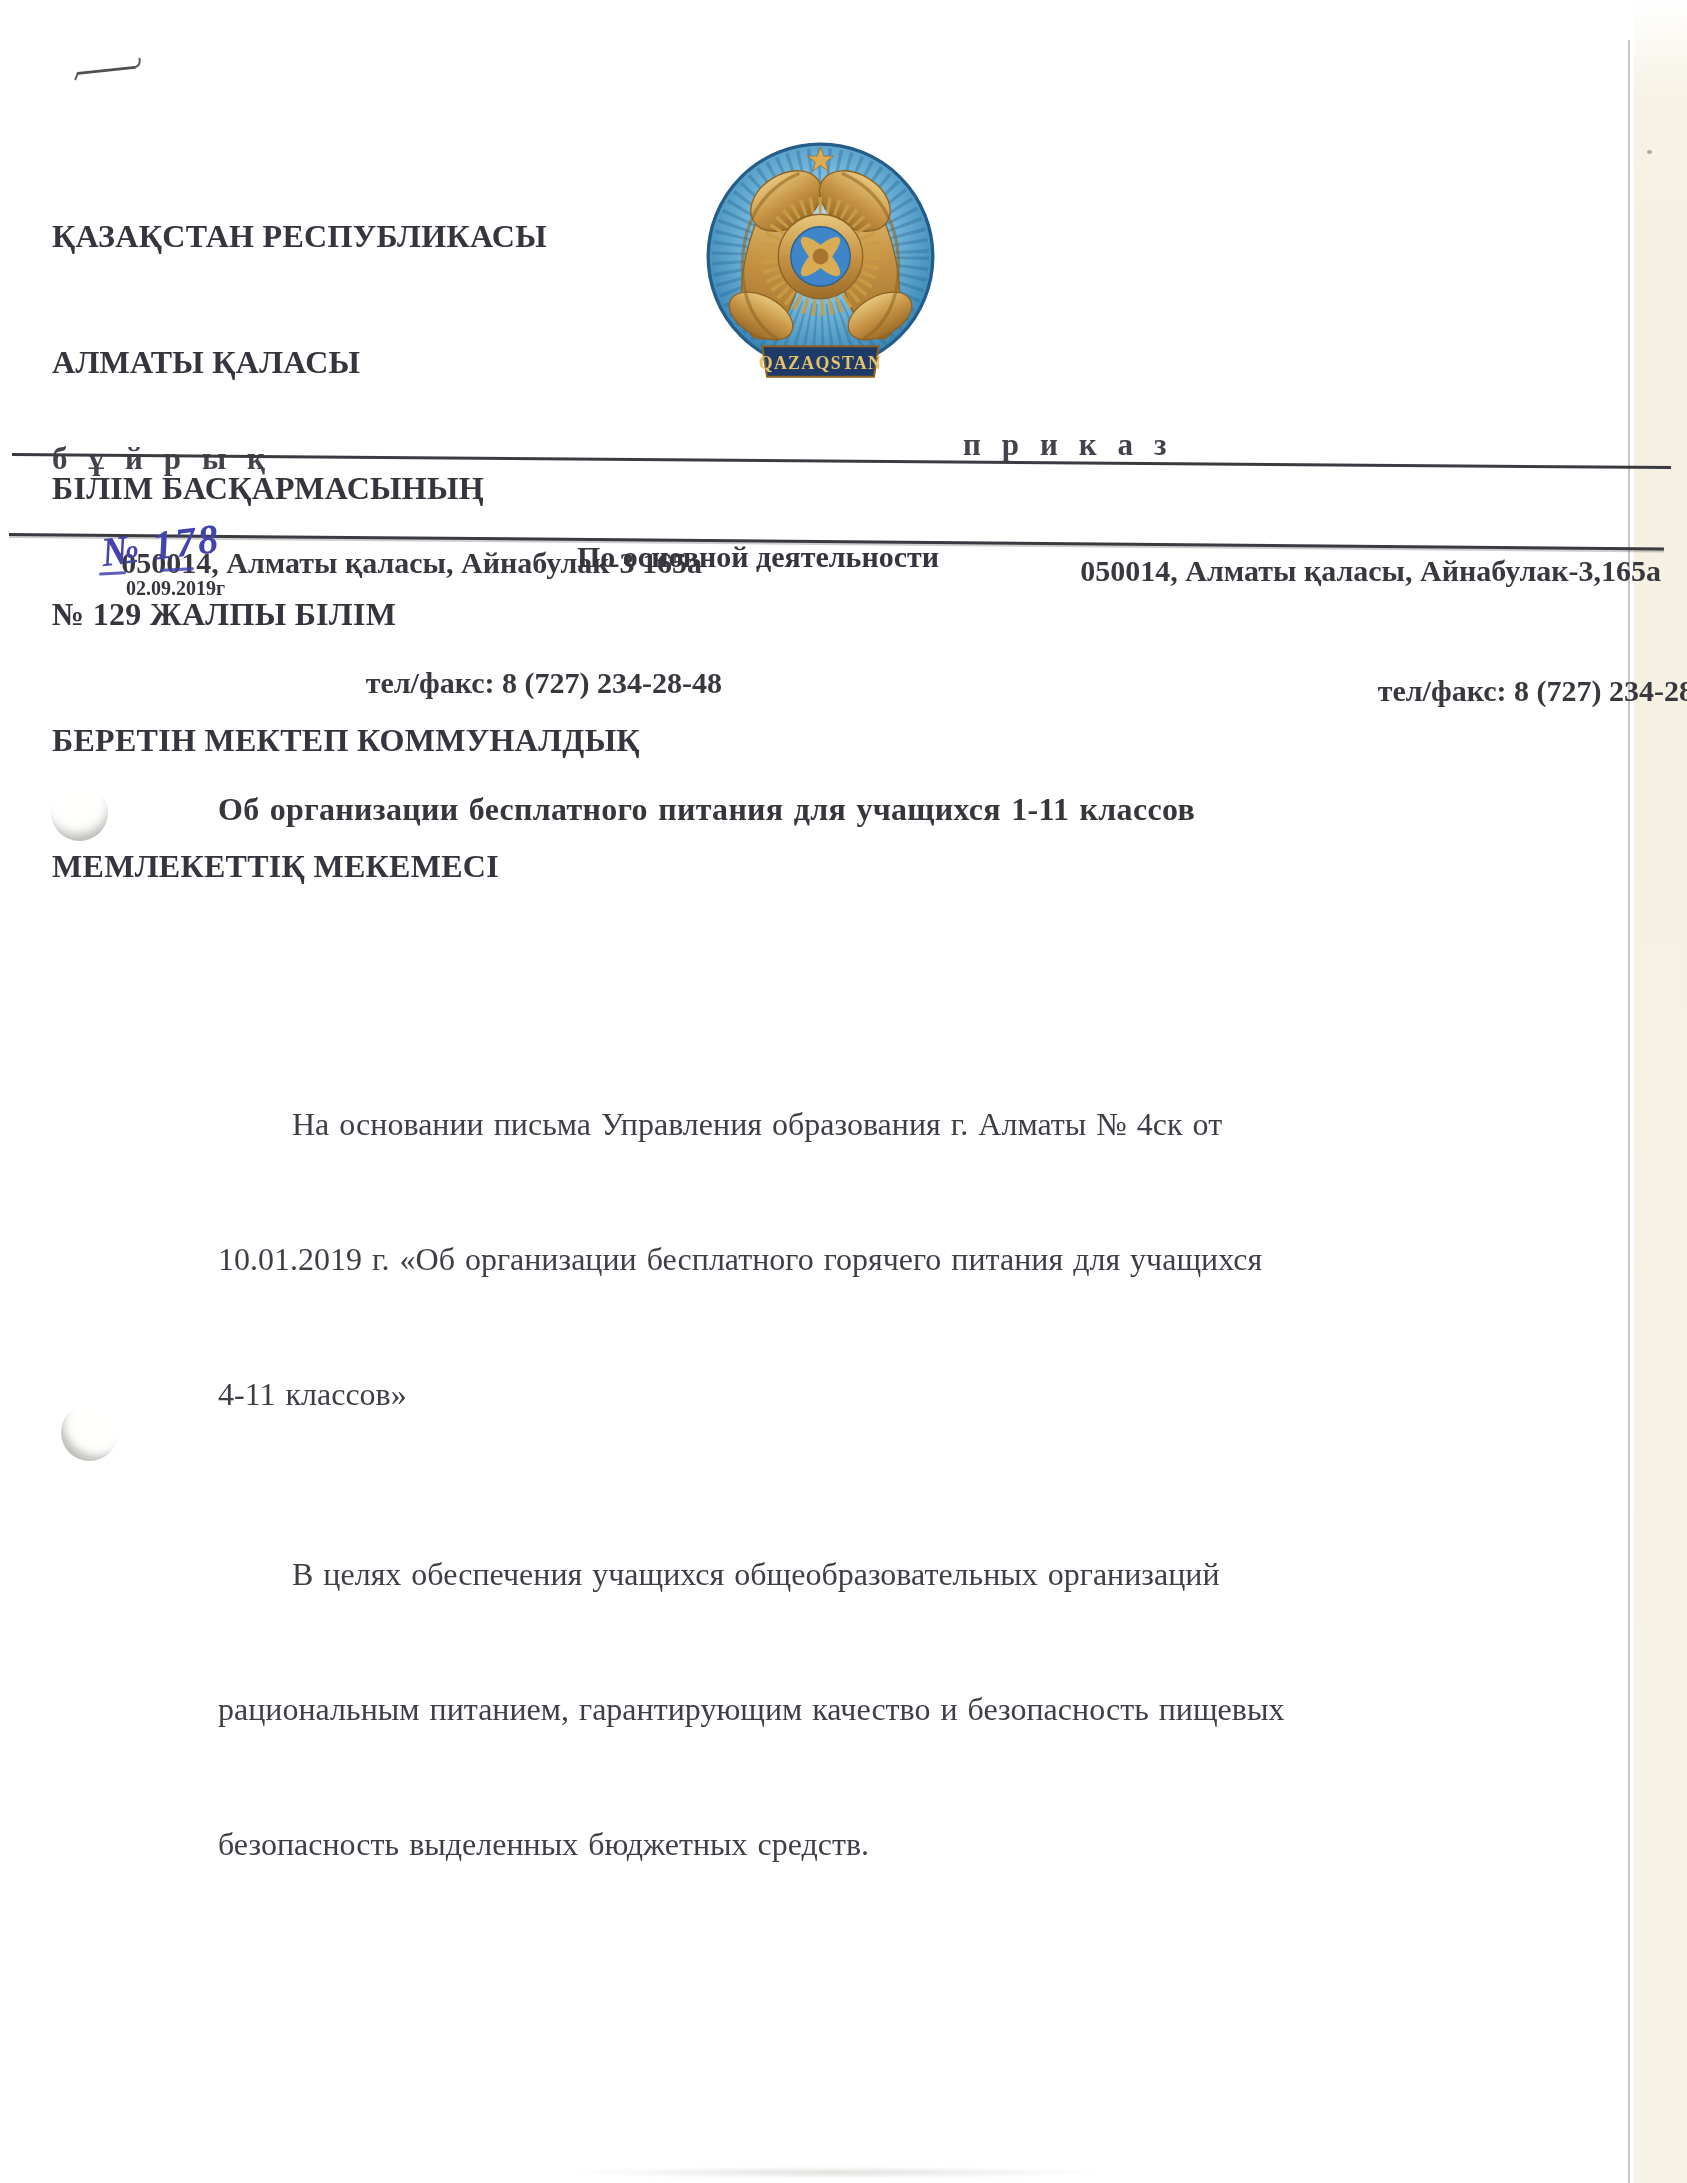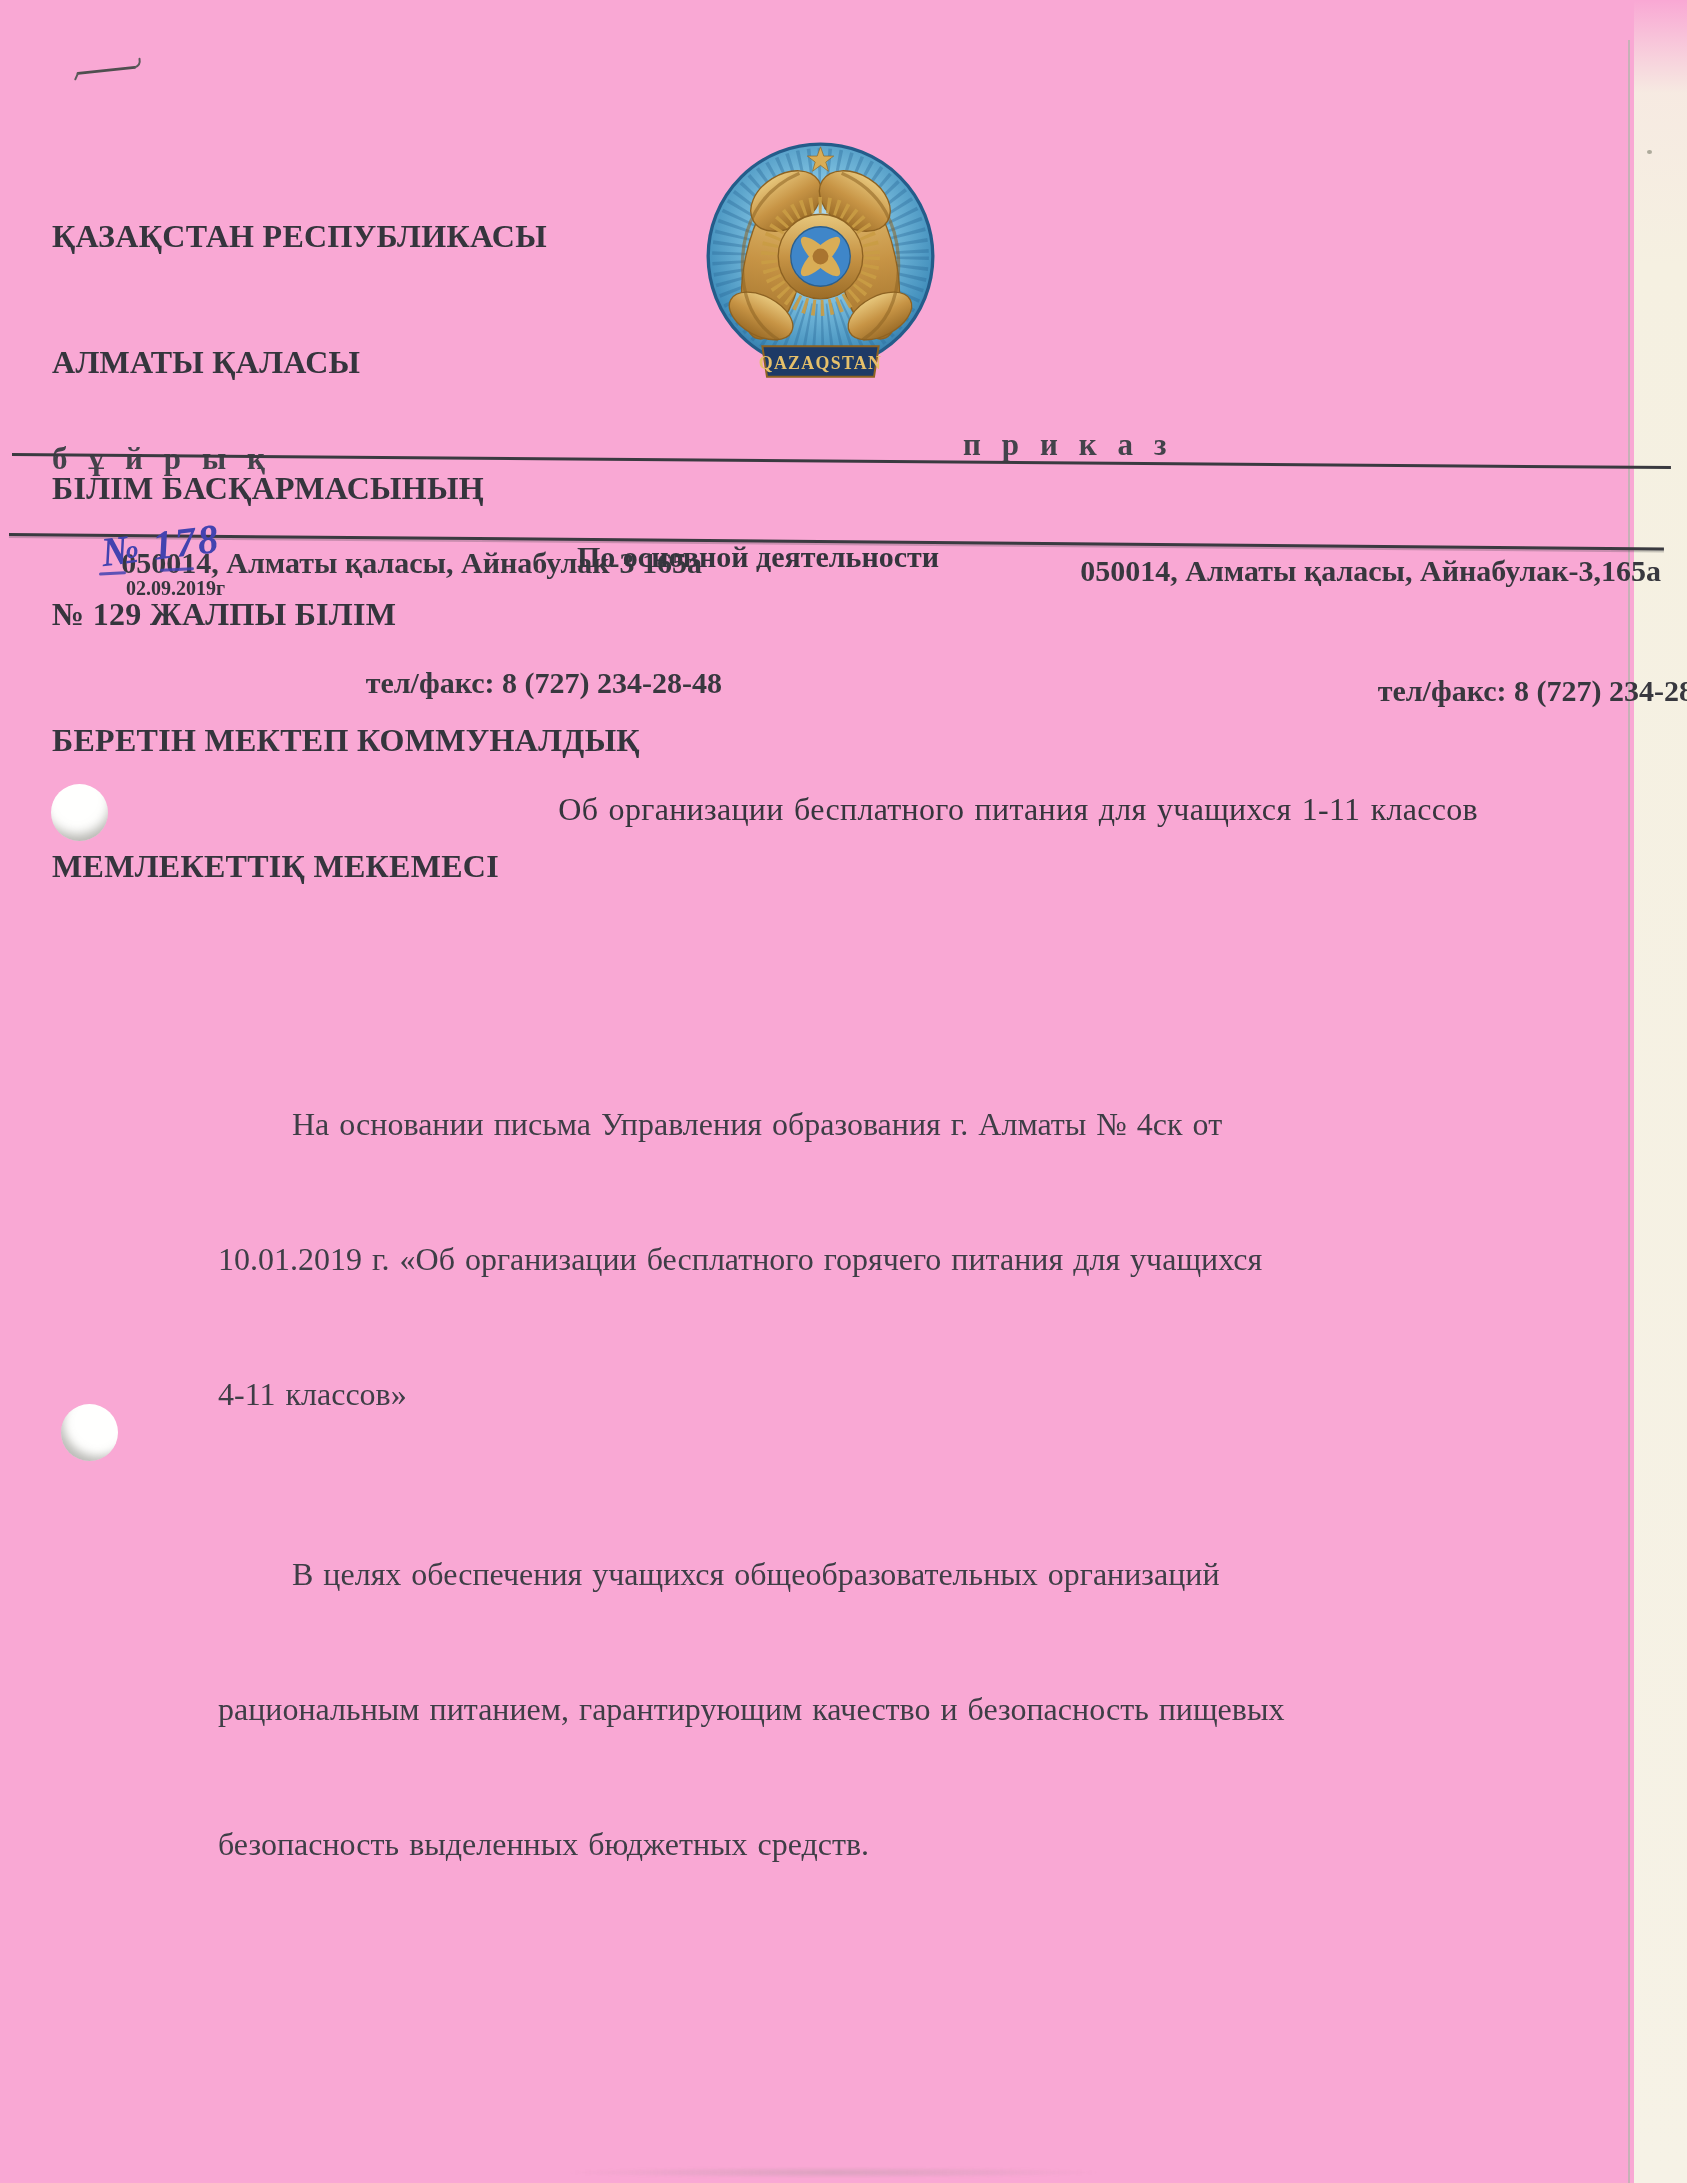--- a/index.html
+++ b/index.html
@@ -1,17 +1,17 @@
 <!DOCTYPE html>
 <html style="font-size:10.6px"><head>
 <meta charset="utf-8">
 <style>
   html,body{margin:0;padding:0;background:#e8e8e8;}
   .page{
-    position:relative;width:1687px;height:2183px;background:#f9a8d4;overflow:hidden;
+    position:relative;width:1687px;height:2183px;background:#ffffff;overflow:hidden;
     font-family:"Liberation Serif","DejaVu Serif",serif;color:#3c3c44;
   }
   .abs{position:absolute;}
   
   .backing{left:1634px;top:0;width:53px;height:2183px;
     background:linear-gradient(180deg, rgba(246,241,227,0) 0, rgba(246,241,227,.9) 93px, #f5f0e1 265px, #f6f2e6 100%);}
   .edge-line{left:1628px;top:40px;width:2px;height:2144px;background:#b4b4ae;opacity:.75;}
   .speck{left:1647px;top:150px;width:4.6px;height:4px;background:#8f8f7e;border-radius:50%;opacity:.7;}
   .bottom-smudge{left:562px;top:2167px;width:543px;height:10.6px;
     background:radial-gradient(ellipse at 50% 50%, rgba(150,150,143,.30), rgba(150,150,143,0) 70%);filter:blur(1.3px);}
@@ -47,21 +47,21 @@
   .category{left:577px;top:540px;font-weight:bold;font-size:30px;color:#35353d;white-space:pre;}
   
   .hole{width:57px;height:57px;border-radius:50%;background:#fffffe;}
   .hole1{left:51px;top:784px;box-shadow:inset -2.6px -12px 10.6px -6px rgba(122,122,115,.55);}
   .hole2{left:61px;top:1404px;box-shadow:inset 8px -10.6px 9.3px -6px rgba(122,122,115,.5);}
   
   .body{left:218px;top:697px;width:1260px;font-size:32px;line-height:45px;white-space:pre;
     word-spacing:2px;color:#3e3e46;}
   .row{position:relative;min-height:45px;}
   .row.first{padding-left:74px;}
-  .row.title{font-weight:normal;text-align:right;letter-spacing:0.3px;color:#36363d;}
+  .row.title{font-weight:bold;text-align:left;letter-spacing:0.3px;color:#36363d;}
 </style>
 </head>
 <body>
 
 <div class="page">
 
   <div class="abs backing"></div>
   <div class="abs edge-line"></div>
   <div class="abs speck"></div>
   <div class="abs bottom-smudge"></div>

